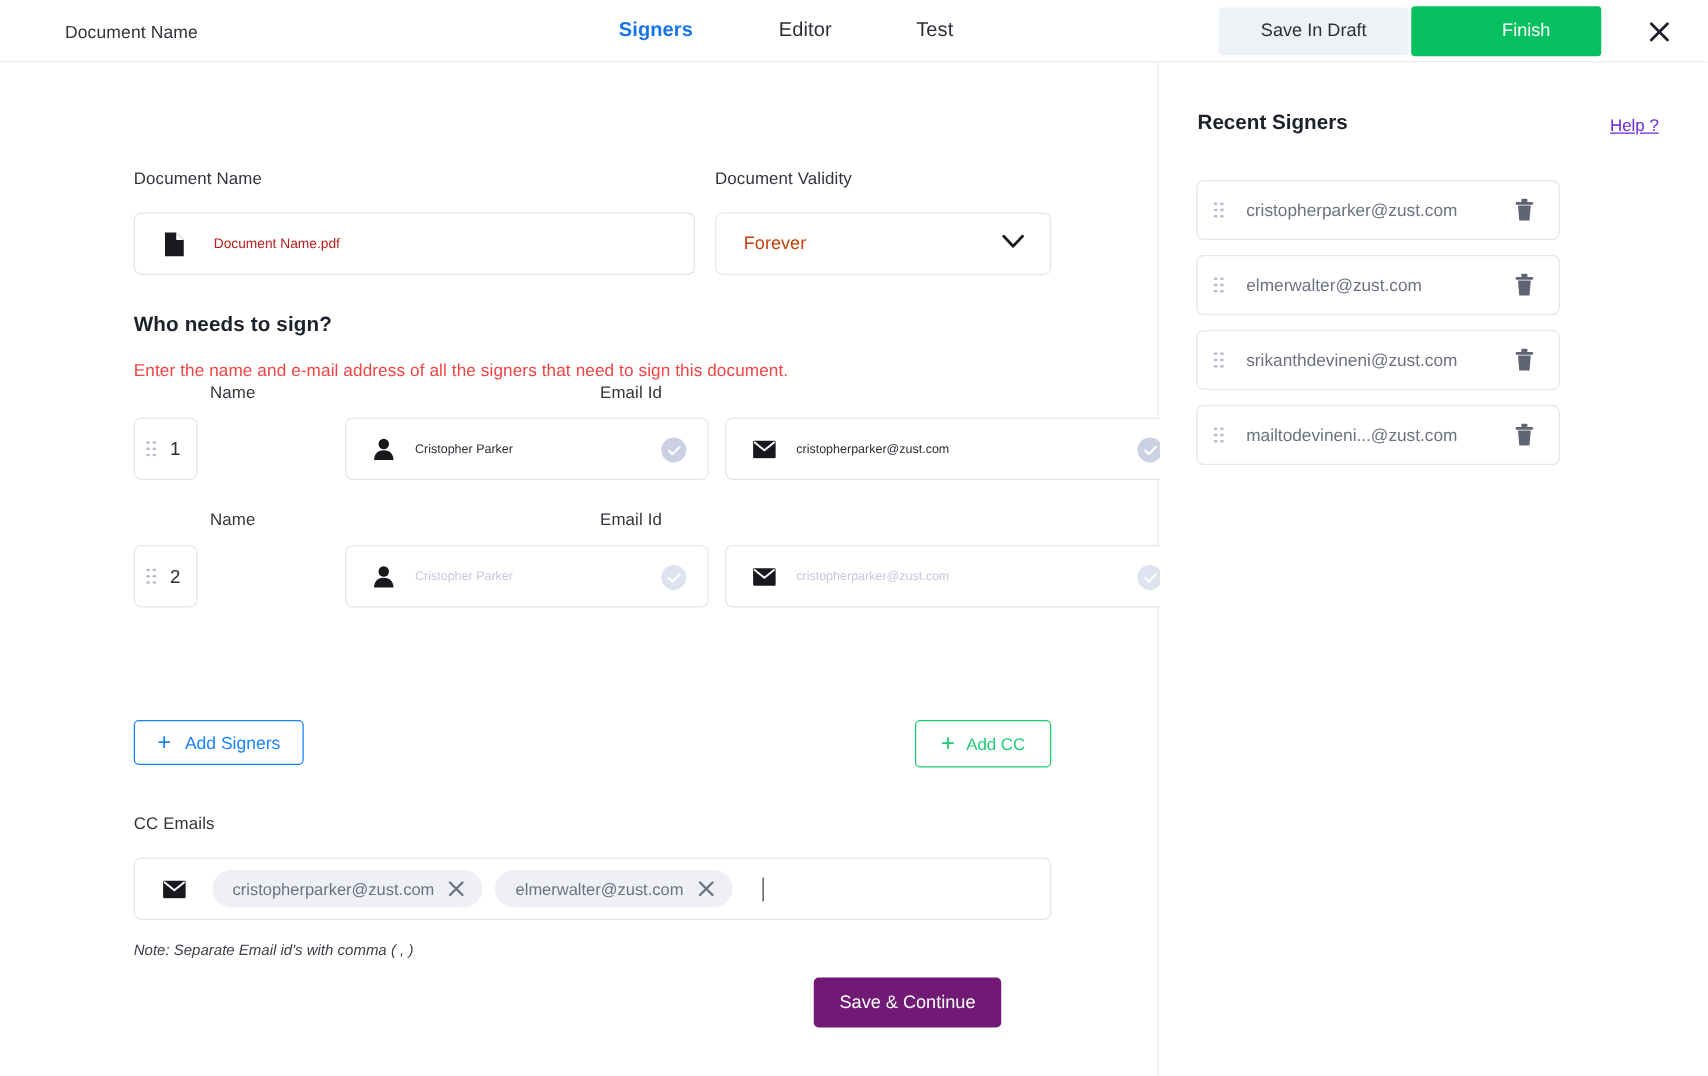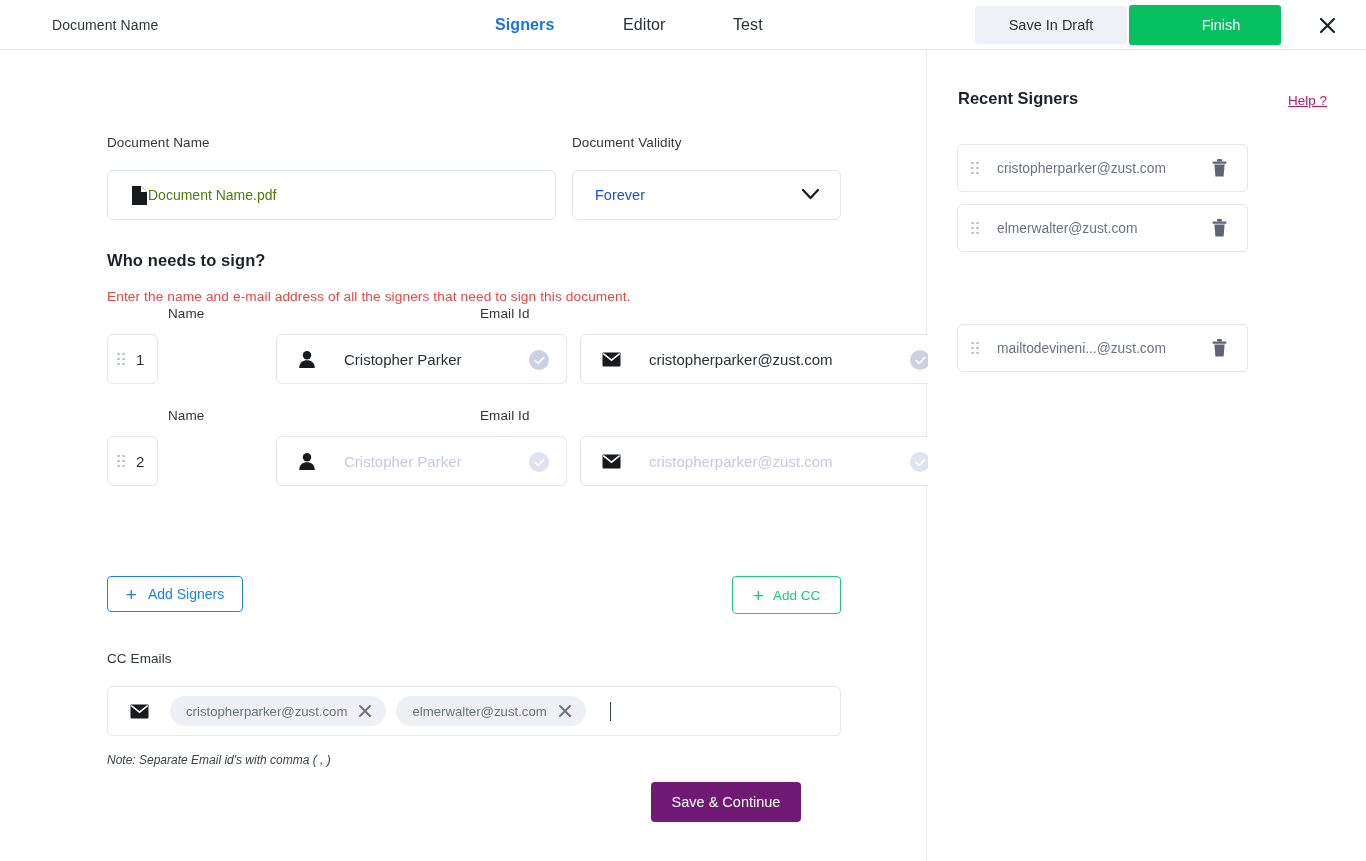--- a/index.html
+++ b/index.html
@@ -77,30 +77,30 @@
   .doc-validity-label { position: absolute; left: 572px; top: 85px; }
 
   .doc-name-box {
     position: absolute; left: 107px; top: 120px;
     width: 449px; height: 50px;
     border: 1px solid #dfe3ec; border-radius: 6px;
     display: flex; align-items: center;
     background: #fff;
   }
   .file-icon { margin-left: 23px; display: flex; align-items: center; }
-  .doc-name-value { font-size: 14px; color: #4d7c0f; }
+  .doc-name-value { margin-left: 23px; font-size: 11px; color: #b91c1c; }
 
   .doc-validity-box {
     position: absolute; left: 572px; top: 120px;
     width: 269px; height: 50px;
     border: 1px solid #e4e5f0; border-radius: 6px;
     display: flex; align-items: center; background: #fff; cursor: pointer;
   }
   .doc-validity-value {
-    margin-left: 22px; font-size: 14.5px; color: #1d4ed8;
+    margin-left: 22px; font-size: 14.5px; color: #c2410c;
   }
   .chev { position: absolute; right: 20px; top: 16px; }
 
   
   .h-who {
     position: absolute; left: 107px; top: 201px;
     font-size: 16.5px; font-weight: bold; color: #1d2129; letter-spacing: .1px;
   }
   .sub-who {
     position: absolute; left: 107px; top: 239px;
@@ -129,21 +129,21 @@
   .inp-box {
     position: absolute; top: 28px;
     height: 50px;
     border: 1px solid #e4e5f0; border-radius: 6px;
     background: #fff; display: flex; align-items: center;
   }
   .inp-name  { left: 169px; width: 291px; }
   .inp-email { left: 473px; width: 368px; }
 
   .inp-ico { margin-left: 21px; display: flex; align-items: center; }
-  .inp-val { margin-left: 28px; font-size: 15px; color: #2b2f36; }
+  .inp-val { margin-left: 16px; font-size: 10px; color: #2b2f36; }
   .inp-val.ph { color: #c7c9de; }
   .inp-val.ph-email { color: #c7c9de; }
 
   .check-badge {
     position: absolute; right: 17px; top: 15px;
     width: 20px; height: 20px; border-radius: 50%;
     background: #ccd0e3;
     display: flex; align-items: center; justify-content: center;
   }
   .check-badge.faded { background: #dfe2ef; }
@@ -207,21 +207,21 @@
     font-family: "Liberation Sans", sans-serif;
   }
 
   
   .side-title {
     position: absolute; left: 30px; top: 39px;
     font-size: 16.5px; font-weight: bold; color: #1d2129;
   }
   .help-link {
     position: absolute; left: 360px; top: 43px;
-    font-size: 13.5px; color: #be185d; text-decoration: underline; cursor: pointer;
+    font-size: 13.5px; color: #6d28d9; text-decoration: underline; cursor: pointer;
   }
   .rs-item {
     position: absolute; left: 29px;
     width: 291px; height: 48px;
     border: 1px solid #e4e5f0; border-radius: 6px;
     background: #fff; display: flex; align-items: center;
   }
   .rs-item .grip { margin-left: 13px; }
   .rs-email { margin-left: 17px; font-size: 13.8px; color: #6d7280; }
   .rs-trash {
@@ -461,20 +461,38 @@
     <span class="rs-email">elmerwalter@zust.com</span>
     <button class="rs-trash">
       <svg width="17" height="20" viewBox="0 0 17 20" aria-hidden="true">
         <rect x="1.5" y="3.6" width="14" height="2.2" rx="1" fill="#5e6472"></rect>
         <rect x="6" y="1" width="5" height="2.6" rx="1" fill="#5e6472"></rect>
         <path d="M3.4 6.4 H13.6 L12.6 18.4 H4.4 Z" fill="#5e6472"></path>
       </svg>
     </button>
   </div>
 
+  <div class="rs-item" style="top:214px;">
+    <span class="grip">
+        <i></i>
+        <i></i>
+        <i></i>
+        <i></i>
+        <i></i>
+        <i></i>
+      </span>
+    <span class="rs-email">srikanthdevineni@zust.com</span>
+    <button class="rs-trash">
+      <svg width="17" height="20" viewBox="0 0 17 20" aria-hidden="true">
+        <rect x="1.5" y="3.6" width="14" height="2.2" rx="1" fill="#5e6472"></rect>
+        <rect x="6" y="1" width="5" height="2.6" rx="1" fill="#5e6472"></rect>
+        <path d="M3.4 6.4 H13.6 L12.6 18.4 H4.4 Z" fill="#5e6472"></path>
+      </svg>
+    </button>
+  </div>
 
   <div class="rs-item" style="top:274px;">
     <span class="grip">
         <i></i>
         <i></i>
         <i></i>
         <i></i>
         <i></i>
         <i></i>
       </span>

